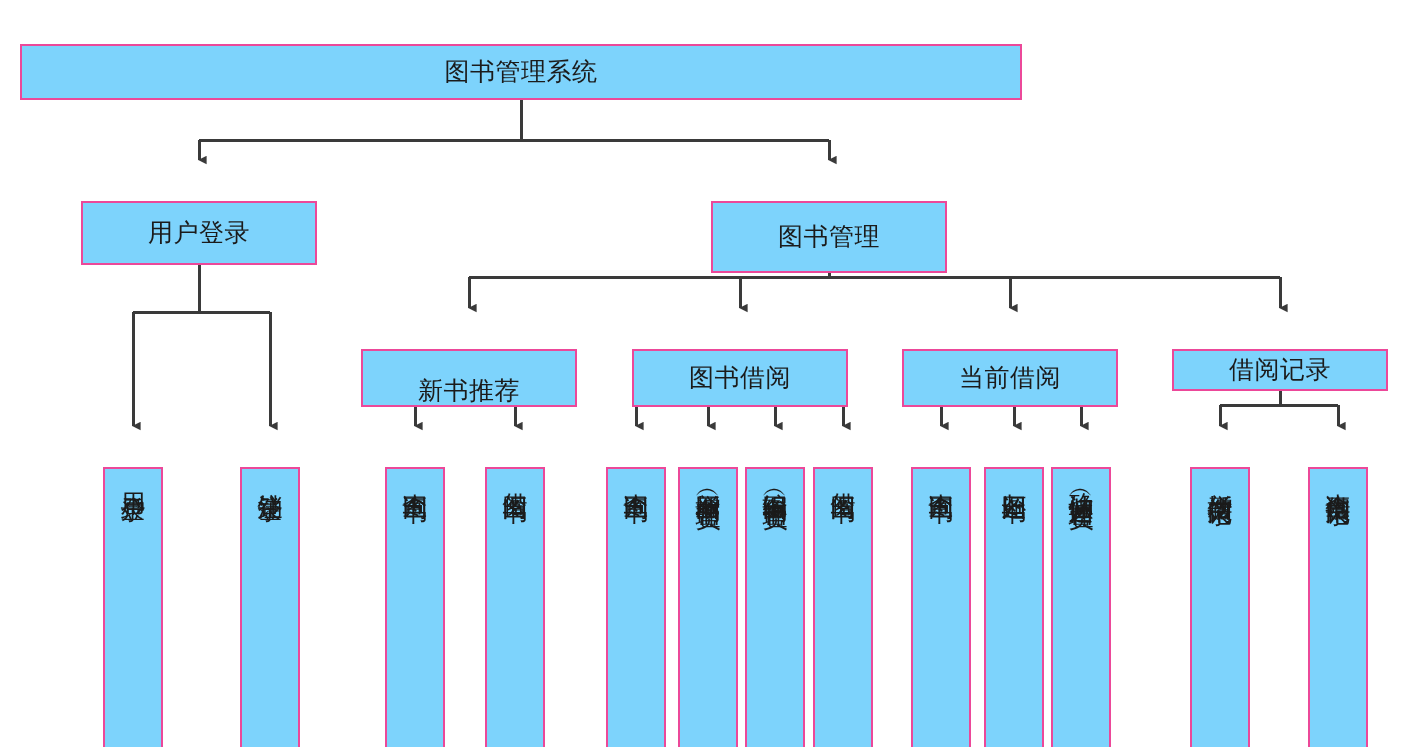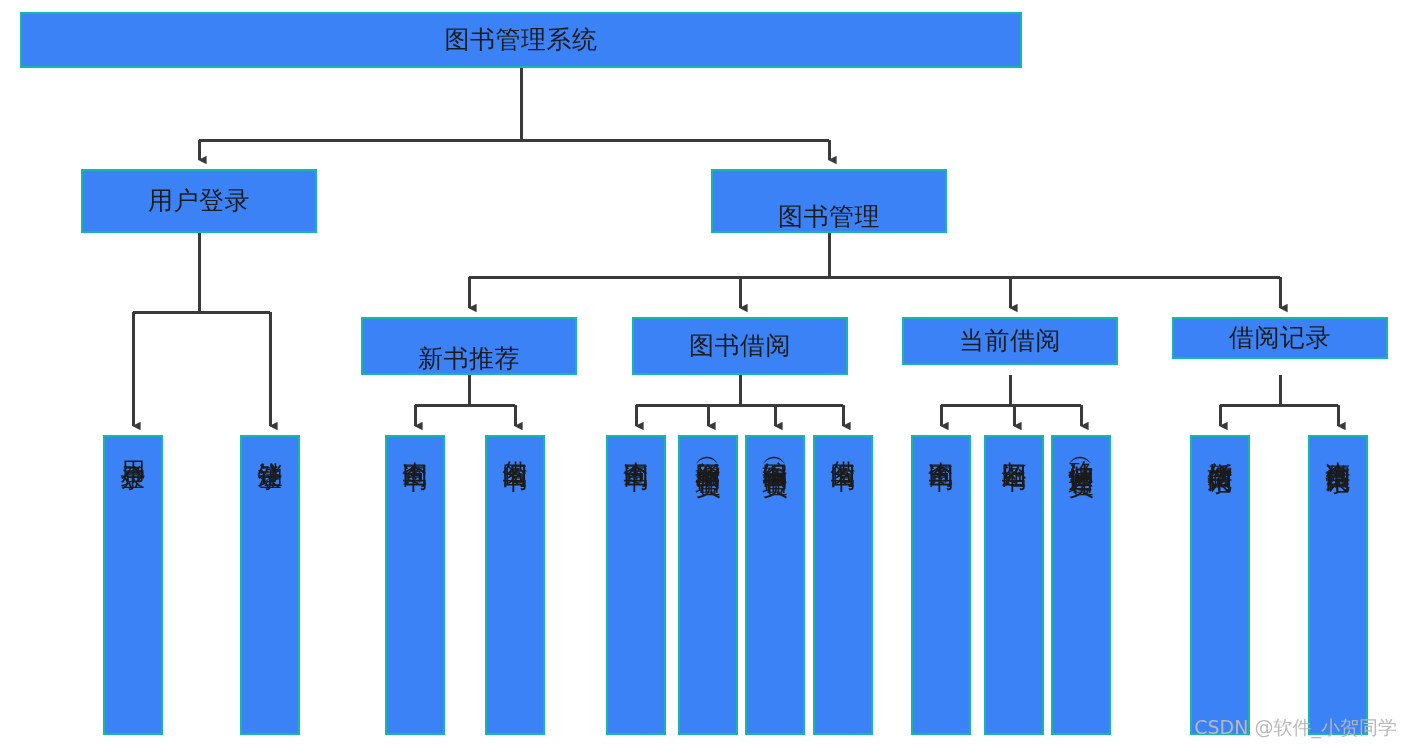--- a/index.html
+++ b/index.html
@@ -22,26 +22,27 @@
     position: absolute;
     left: 0;
     top: 0;
     width: 1405px;
     height: 747px;
     pointer-events: none;
   }
   .node {
     position: absolute;
     box-sizing: border-box;
-    background: #3b82f6;
-    border: 2px solid #14b8a6;
+    background: #7dd3fc;
+    border: 2px solid #ec4899;
     display: flex;
     align-items: center;
     justify-content: center;
     z-index: 2;
+    margin-top: 32px;
   }
   .node-label {
     color: #1b1b1b;
     letter-spacing: 0.5px;
     white-space: pre;
     line-height: 1.18;
   }
   .node.horizontal .node-label {
     font-size: 25px;
   }
@@ -120,30 +121,30 @@
       </g>
   </svg>
 
   <div id="node-layer">
       <div class="node horizontal root" style="left: 20px; top: 12px; width: 1002px; height: 56px;">
         <span class="node-label">图书管理系统</span>
       </div>
       <div class="node horizontal" style="left: 81px; top: 169px; width: 236px; height: 64px;">
         <span class="node-label">用户登录</span>
       </div>
-      <div class="node horizontal" style="left: 711px; top: 169px; width: 236px; height: 64px; align-items: flex-end;">
+      <div class="node horizontal" style="left: 711px; top: 169px; width: 236px; height: 72px;">
         <span class="node-label">图书管理</span>
       </div>
       <div class="node horizontal" style="left: 361px; top: 317px; width: 216px; height: 58px; align-items: flex-end;">
         <span class="node-label">新书推荐</span>
       </div>
       <div class="node horizontal" style="left: 632px; top: 317px; width: 216px; height: 58px;">
         <span class="node-label">图书借阅</span>
       </div>
-      <div class="node horizontal" style="left: 902px; top: 317px; width: 216px; height: 48px;">
+      <div class="node horizontal" style="left: 902px; top: 317px; width: 216px; height: 58px;">
         <span class="node-label">当前借阅</span>
       </div>
       <div class="node horizontal" style="left: 1172px; top: 317px; width: 216px; height: 42px;">
         <span class="node-label">借阅记录</span>
       </div>
       <div class="node vertical" style="left: 103px; top: 435px; width: 60px; height: 300px;">
         <span class="node-label">用户登录</span>
       </div>
       <div class="node vertical" style="left: 240px; top: 435px; width: 60px; height: 300px;">
         <span class="node-label">注销登录</span>
@@ -176,15 +177,14 @@
         <span class="node-label">确认归还（管理员）</span>
       </div>
       <div class="node vertical" style="left: 1190px; top: 435px; width: 60px; height: 300px;">
         <span class="node-label">新增借阅记录</span>
       </div>
       <div class="node vertical" style="left: 1308px; top: 435px; width: 60px; height: 300px;">
         <span class="node-label">查询借阅记录</span>
       </div>
     </div>
 
-  <div id="watermark">CSDN @软件_小贺同学</div>
 
 </div>
 
 </body></html>

